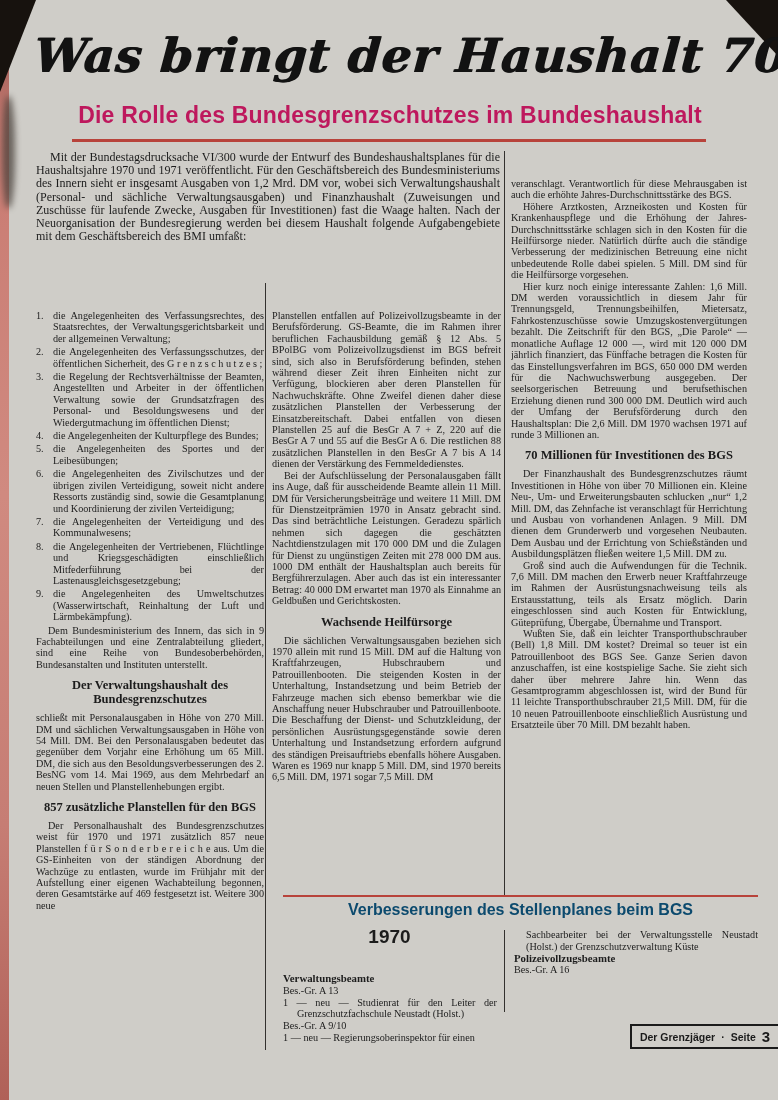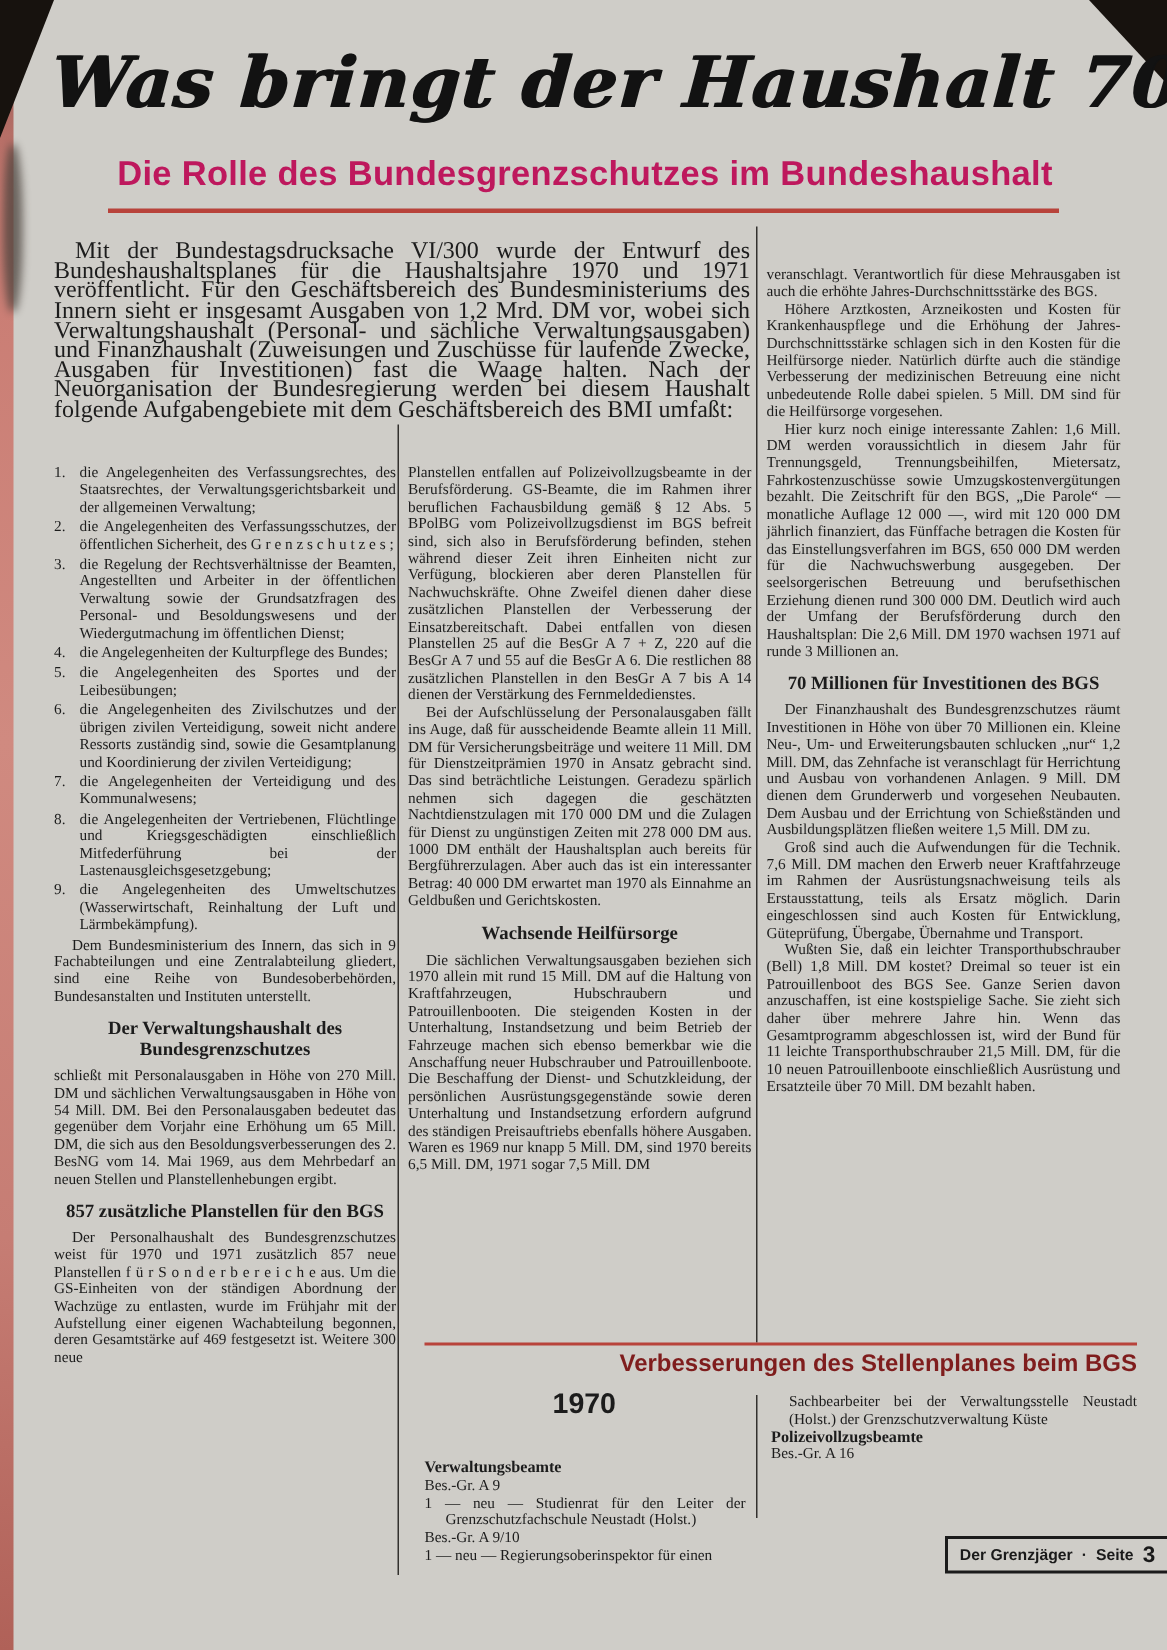--- a/index.html
+++ b/index.html
@@ -17,40 +17,40 @@
         border-radius:45%;opacity:.75;filter:blur(3px);}
   
   .headline{position:absolute;left:34px;top:28px;width:716px;margin:0;white-space:nowrap;
         font-family:"DejaVu Serif",serif;font-style:italic;font-weight:bold;font-size:47px;
         letter-spacing:1px;color:#121212;transform:skewX(-4deg);text-shadow:1.2px 0 0 #121212;}
   .subtitle{position:absolute;left:40px;top:102px;width:700px;margin:0;text-align:center;
         font-family:"Liberation Sans",sans-serif;font-weight:bold;font-size:23px;
         letter-spacing:.2px;color:#be185d;}
   .subtitle-rule{position:absolute;left:72px;top:139px;width:634px;height:3px;background:#b8433b;}
   
-  .intro{position:absolute;left:36px;top:161px;width:464px;margin:0;
-        font-size:16px;line-height:13.2px;text-align:justify;text-indent:14px;}
+  .intro{position:absolute;left:36px;top:151px;width:464px;margin:0;
+        font-size:12px;line-height:13.2px;text-align:justify;text-indent:14px;}
   .col{position:absolute;font-size:10.2px;line-height:11.4px;text-align:justify;overflow:hidden;margin-top:27px;}
   .col p{margin:0;}
   .col p.ind{text-indent:12px;}
   .colhead{margin:8px 0 6px;font-weight:bold;font-size:12.5px;line-height:14px;text-align:center;}
   .col1{left:36px;top:283px;width:228px;height:780px;}
   .col2{left:272px;top:283px;width:229px;height:610px;}
   .col3{left:511px;top:151px;width:236px;height:788px;}
   .task{display:flex;margin-bottom:2px;}
   .task .num{flex:0 0 17px;}
   .task .txt{flex:1;text-align:justify;}
   .vrule{position:absolute;width:1px;background:#33312e;}
   .vrule-1{left:265px;top:283px;height:767px;}
   .vrule-2{left:504px;top:151px;height:744px;}
   .vrule-3{left:504px;top:930px;height:82px;}
   
   .bottom-rule{position:absolute;left:283px;top:895px;width:475px;height:2px;background:#b8433b;}
-  .bottom-title{position:absolute;left:283px;top:901px;width:475px;margin:0;text-align:right;
-        font-family:"Liberation Sans",sans-serif;font-weight:bold;font-size:16px;color:#7f1d1d;}
+  .bottom-title{position:absolute;left:283px;top:901px;width:475px;margin:0;text-align:center;
+        font-family:"Liberation Sans",sans-serif;font-weight:bold;font-size:16px;color:#0c4a6e;}
   .bottom-year{position:absolute;left:283px;top:926px;width:213px;margin:0;text-align:center;
         font-family:"Liberation Sans",sans-serif;font-weight:bold;font-size:19px;}
   .bcol{position:absolute;font-size:10.2px;line-height:11.8px;}
   .bcol p{margin:0;text-align:justify;}
   .bcol .blabel{font-weight:bold;font-size:10.8px;text-align:left;}
   .bcol .hang{padding-left:14px;text-indent:-14px;}
   .bcol .cont{padding-left:12px;}
   .bottom-left{left:283px;top:973px;width:214px;}
   .bottom-right{left:514px;top:929px;width:244px;}
   
@@ -142,21 +142,21 @@
     <p class="ind">Groß sind auch die Aufwendungen für die Technik. 7,6 Mill. DM machen den Erwerb neuer Kraftfahrzeuge im Rahmen der Ausrüstungsnachweisung teils als Erstausstattung, teils als Ersatz möglich. Darin eingeschlossen sind auch Kosten für Entwicklung, Güteprüfung, Übergabe, Übernahme und Transport.</p>
     <p class="ind">Wußten Sie, daß ein leichter Transporthubschrauber (Bell) 1,8 Mill. DM kostet? Dreimal so teuer ist ein Patrouillenboot des BGS See. Ganze Serien davon anzuschaffen, ist eine kostspielige Sache. Sie zieht sich daher über mehrere Jahre hin. Wenn das Gesamtprogramm abgeschlossen ist, wird der Bund für 11 leichte Transporthubschrauber 21,5 Mill. DM, für die 10 neuen Patrouillenboote einschließlich Ausrüstung und Ersatzteile über 70 Mill. DM bezahlt haben.</p>
   </div>
 
   <div class="bottom-rule"></div>
   <h3 class="bottom-title">Verbesserungen des Stellenplanes beim BGS</h3>
   <div class="bottom-year">1970</div>
 
   <div class="bcol bottom-left">
     <p class="blabel">Verwaltungsbeamte</p>
-    <p>Bes.-Gr. A 9</p>
+    <p>Bes.-Gr. A 13</p>
     <p class="hang">1 — neu — Studienrat für den Leiter der Grenzschutzfachschule Neustadt (Holst.)</p>
     <p>Bes.-Gr. A 9/10</p>
     <p class="hang">1 — neu — Regierungsoberinspektor für einen</p>
   </div>
 
   <div class="bcol bottom-right">
     <p class="cont">Sachbearbeiter bei der Verwaltungsstelle Neustadt (Holst.) der Grenzschutzverwaltung Küste</p>
     <p class="blabel">Polizeivollzugsbeamte</p>
     <p>Bes.-Gr. A 16</p>
   </div>

